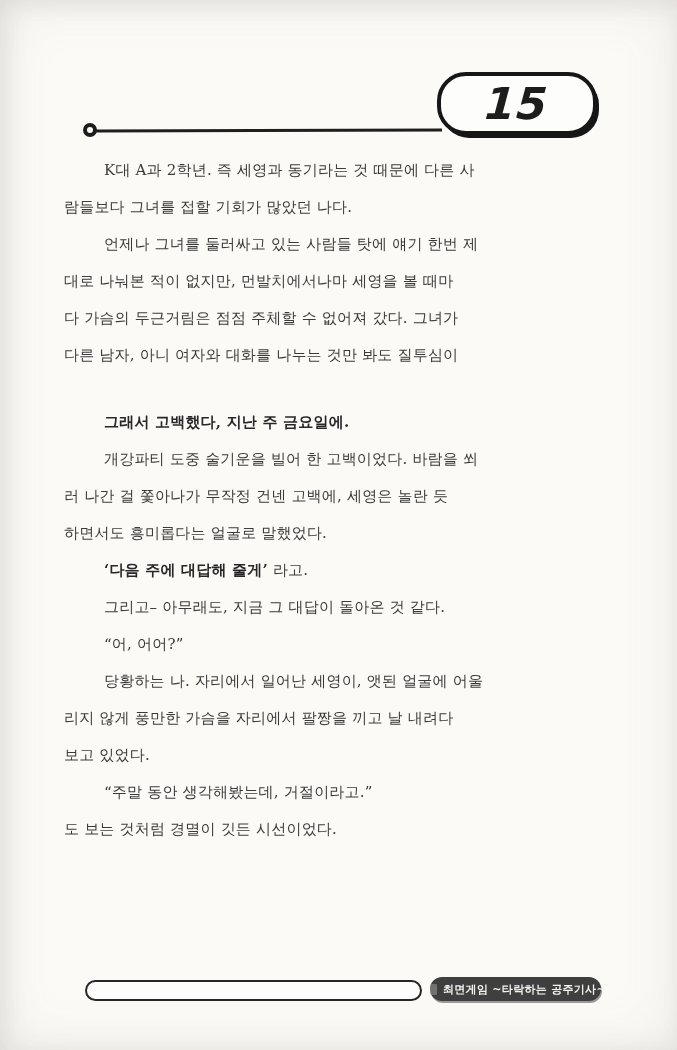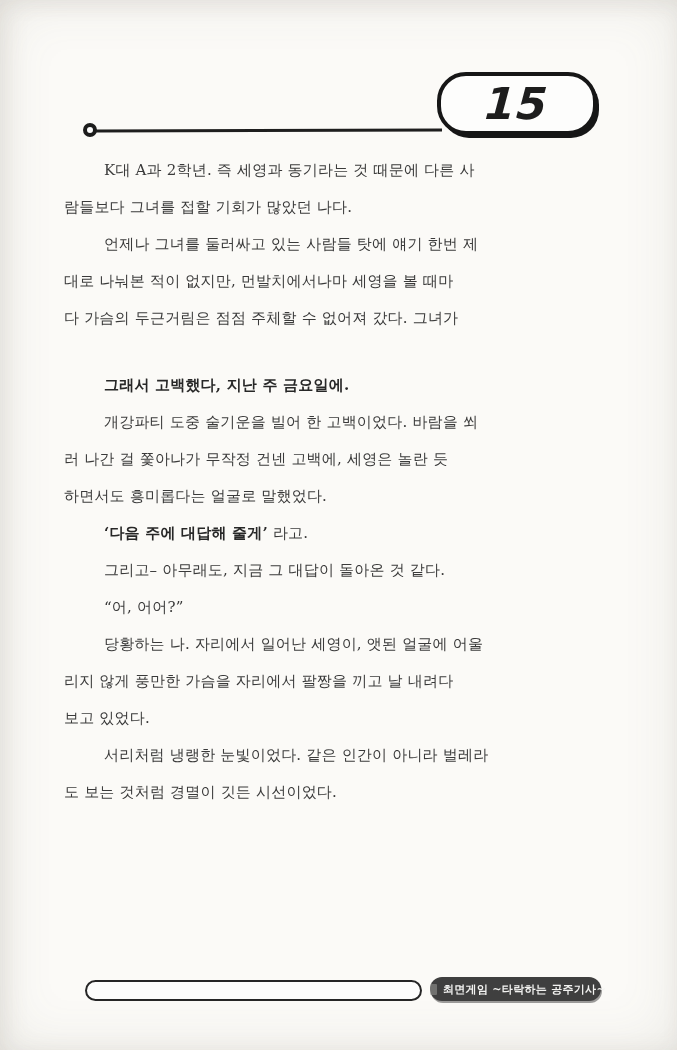--- a/index.html
+++ b/index.html
@@ -109,32 +109,33 @@
   <div class="page-pill">
     <span class="num">15</span>
   </div>
 
   <div class="text-block" id="text-block">
       <div class="line indent"><span>K대 A과 2학년. 즉 세영과 동기라는 것 때문에 다른 사</span></div>
       <div class="line"><span>람들보다 그녀를 접할 기회가 많았던 나다.</span></div>
       <div class="line indent"><span>언제나 그녀를 둘러싸고 있는 사람들 탓에 얘기 한번 제</span></div>
       <div class="line"><span>대로 나눠본 적이 없지만, 먼발치에서나마 세영을 볼 때마</span></div>
       <div class="line"><span>다 가슴의 두근거림은 점점 주체할 수 없어져 갔다. 그녀가</span></div>
+      <div class="line"><span>다른 남자, 아니 여자와 대화를 나누는 것만 봐도 질투심이</span></div>
       <div class="spacer"></div>
       <div class="line indent"><span class="b">그래서 고백했다, 지난 주 금요일에.</span></div>
       <div class="line indent"><span>개강파티 도중 술기운을 빌어 한 고백이었다. 바람을 쐬</span></div>
       <div class="line"><span>러 나간 걸 쫓아나가 무작정 건넨 고백에, 세영은 놀란 듯</span></div>
       <div class="line"><span>하면서도 흥미롭다는 얼굴로 말했었다.</span></div>
       <div class="line indent"><span class="b">‘다음 주에 대답해 줄게’</span><span> 라고.</span></div>
       <div class="line indent"><span>그리고– 아무래도, 지금 그 대답이 돌아온 것 같다.</span></div>
       <div class="line indent"><span>“어, 어어?”</span></div>
       <div class="line indent"><span>당황하는 나. 자리에서 일어난 세영이, 앳된 얼굴에 어울</span></div>
       <div class="line"><span>리지 않게 풍만한 가슴을 자리에서 팔짱을 끼고 날 내려다</span></div>
       <div class="line"><span>보고 있었다.</span></div>
-      <div class="line indent"><span>서리처럼 냉랭한 눈빛이었다. 같은 인간이 아니라 벌레라</span></div>
+      <div class="line indent"><span>“주말 동안 생각해봤는데, 거절이라고.”</span></div>
       <div class="line"><span>도 보는 것처럼 경멸이 깃든 시선이었다.</span></div>
     </div>
 
   <div class="footer-pill"></div>
   <div class="footer-badge">
     <span class="badge-icon"></span>
     <span>최면게임 ~타락하는 공주기사~</span>
   </div>
 
 </div>

